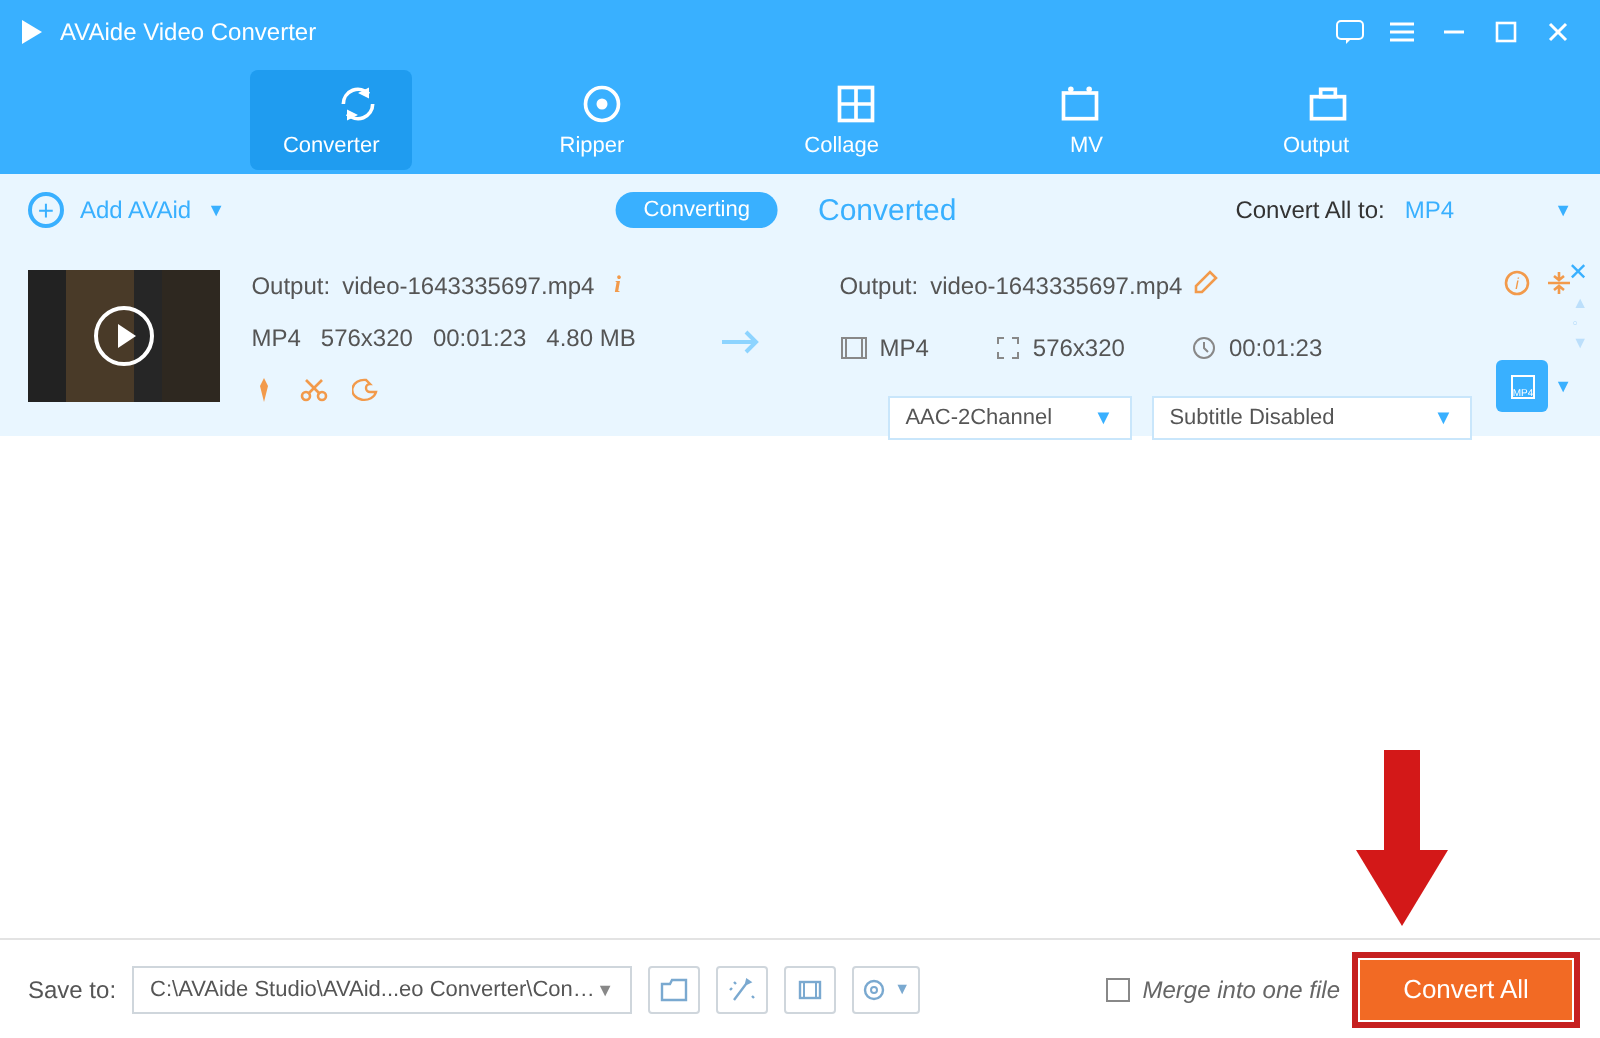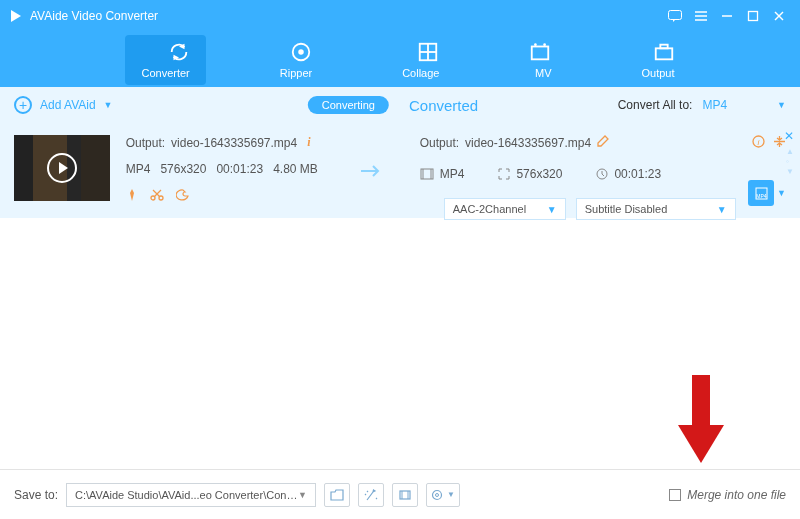--- a/index.html
+++ b/index.html
@@ -302,13 +302,14 @@
           <circle cx="6" cy="6" r="4.5" fill="none" stroke="#7aa9d0" stroke-width="1.2"></circle>
           <circle cx="6" cy="6" r="1.5" fill="none" stroke="#7aa9d0"></circle>
         </svg>
         <span style="font-size:8px;color:#7aa9d0;margin-left:2px">▼</span>
       </div>
   </div>
   <div class="merge">
     <span class="cb"></span>
     <span>Merge into one file</span>
   </div>
+  <button class="convert-btn">Convert All</button>
 </div>
 
 </body></html>

